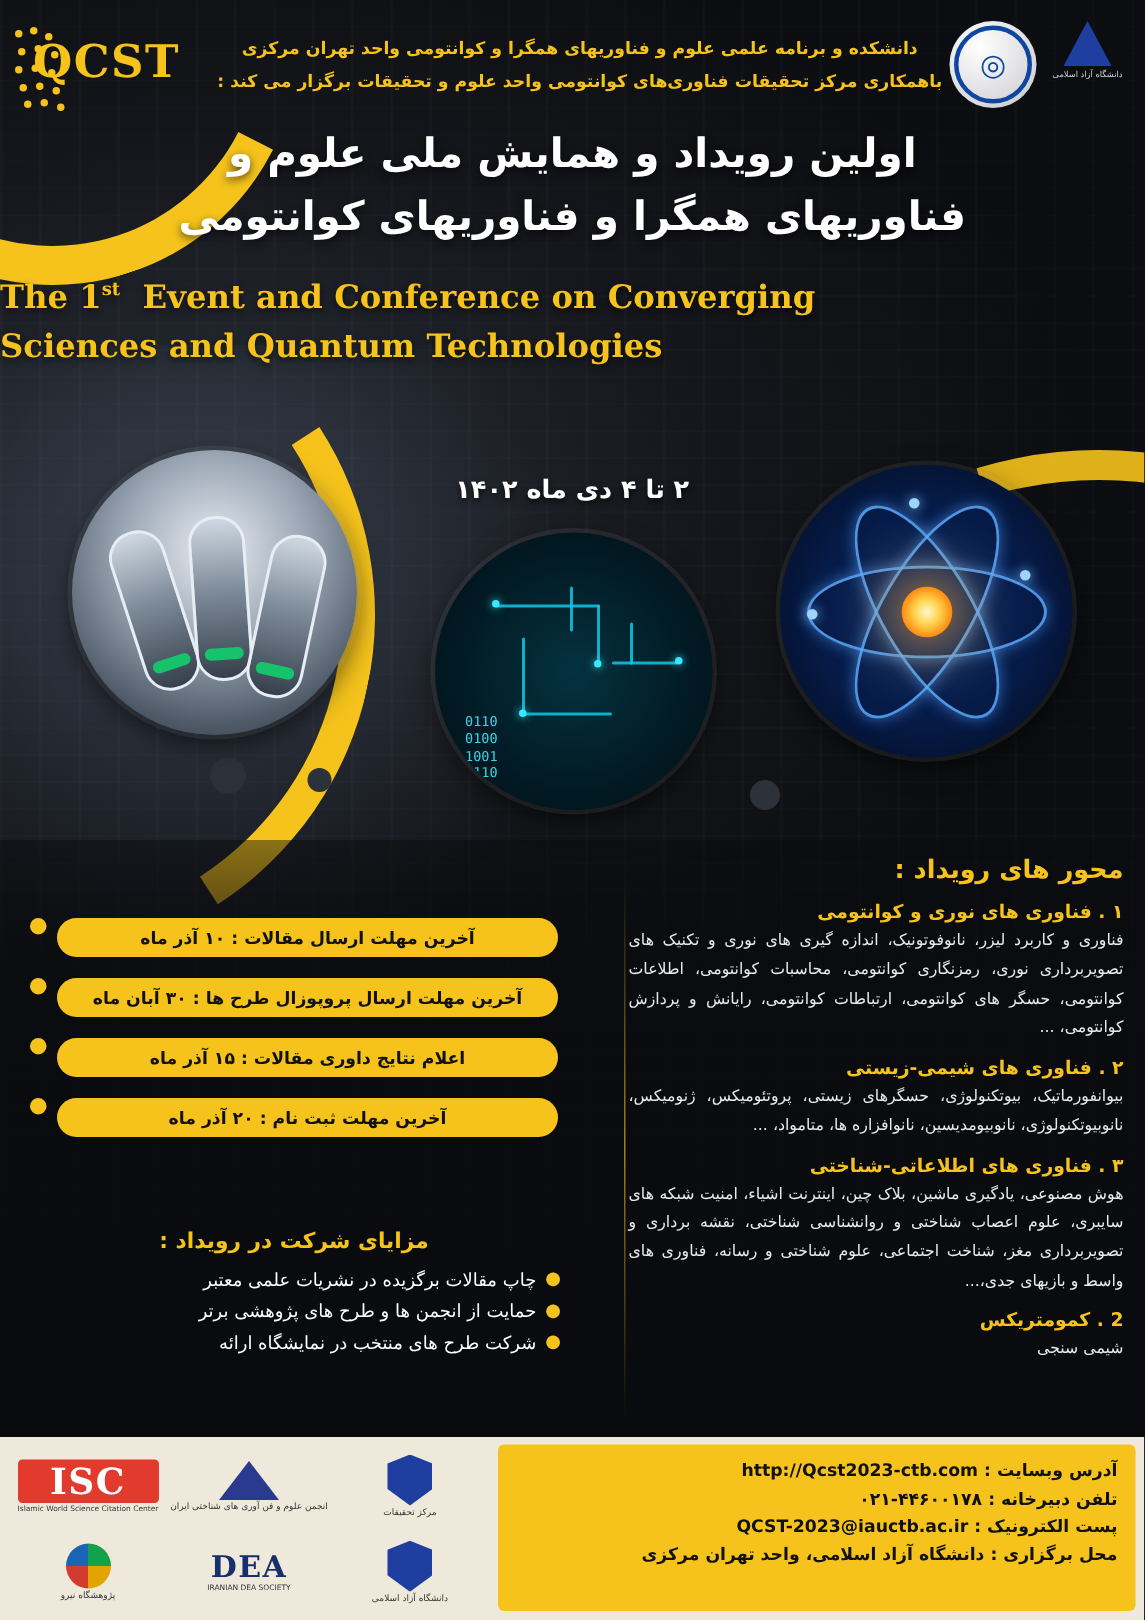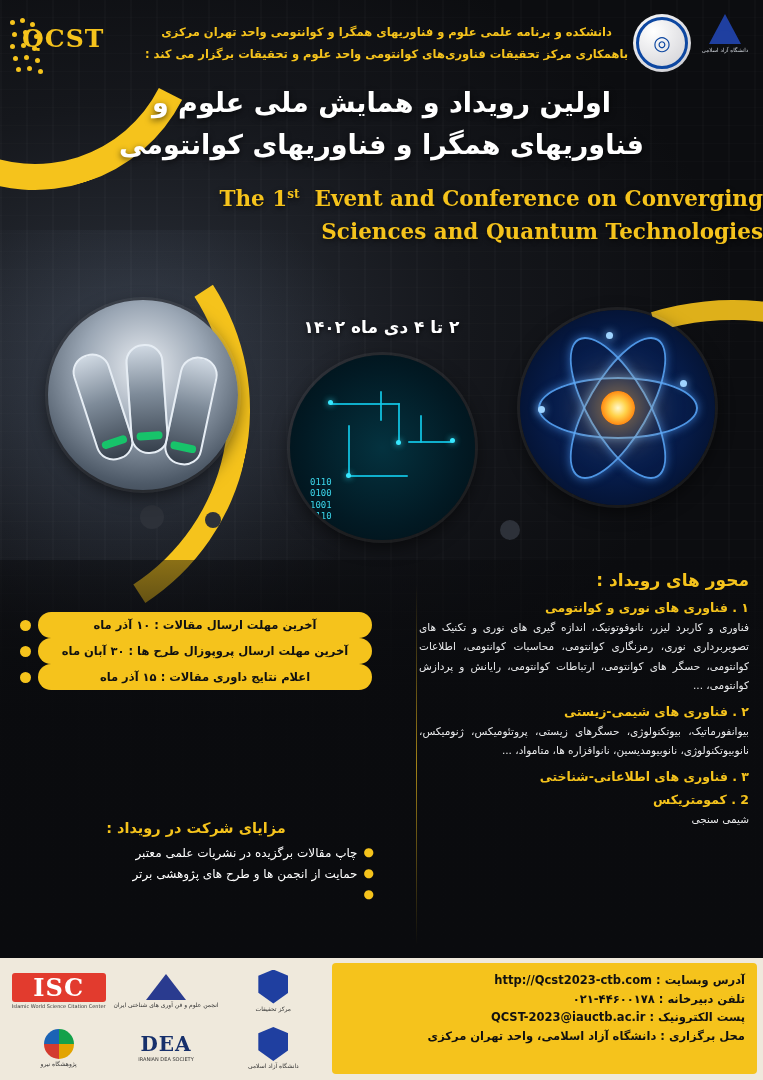--- a/index.html
+++ b/index.html
@@ -62,21 +62,21 @@
 
   
   .header {
     position: absolute; top: 12px; left: 0; right: 0; height: 80px;
     display: flex; align-items: flex-start; justify-content: space-between;
     padding: 0 10px 0 8px;
   }
   .qcst-logo { width: 132px; height: 62px; position: relative; margin-top: 4px; }
   .qcst-logo .q-text {
     position: absolute; left: 14px; top: 8px;
-    font-size: 25px; font-weight: bold; letter-spacing: 1px;
+    font-size: 30px; font-weight: bold; letter-spacing: 1px;
     color: #f5c31c; font-family: "DejaVu Serif", serif;
   }
   .qcst-logo .dots {
     position: absolute; left: 0; top: 0; width: 40px; height: 56px;
   }
   .qcst-logo .dots i {
     position: absolute; width: 5px; height: 5px; background: #f5c31c; border-radius: 50%;
   }
   .header-text {
     flex: 1; text-align: center; direction: rtl;
@@ -112,21 +112,21 @@
 
   
   .fa-title {
     position: absolute; top: 82px; left: 0; right: 0;
     text-align: center; direction: rtl;
     color: #ffffff; font-size: 27px; font-weight: bold; line-height: 1.55;
     text-shadow: 0 2px 6px rgba(0,0,0,.65);
   }
   .en-title {
     position: absolute; top: 182px; left: 0; right: 0;
-    text-align: right; color: #f5c31c;
+    text-align: left; color: #f5c31c;
     font-size: 21.5px; font-weight: bold; line-height: 1.55;
     font-family: "DejaVu Serif", serif;
     text-shadow: 0 2px 5px rgba(0,0,0,.6);
   }
   .en-title sup { font-size: 12px; vertical-align: super; }
   .date-line {
     position: absolute; top: 286px; left: 0; right: 0;
     text-align: center; direction: rtl; color: #ffffff;
     font-size: 17px; font-weight: bold; text-shadow: 0 2px 4px rgba(0,0,0,.7); margin-top: 31px;
   }
@@ -204,21 +204,21 @@
   .topic-body {
     color: #e9eaec; font-size: 10.5px; line-height: 1.85; text-align: justify;
   }
   .divider-v {
     position: absolute; right: 346px; top: 585px; width: 1px; height: 360px;
     background: linear-gradient(180deg, rgba(245,195,28,0), rgba(245,195,28,.65), rgba(245,195,28,0));
   }
 
   
   .deadlines { position: absolute; left: 20px; top: 612px; width: 352px; }
-  .deadline-row { display: flex; align-items: center; }
+  .deadline-row { display: flex; margin-bottom: 14px; }
   .deadline-dot {
     width: 11px; height: 11px; border-radius: 50%; background: #f5c31c; flex: 0 0 auto; margin-right: 7px;
   }
   .deadline-pill {
     flex: 1; background: #f5c31c; color: #111; border-radius: 14px;
     padding: 6px 14px; direction: rtl; text-align: center;
     font-size: 11.5px; font-weight: bold;
   }
   .benefits { position: absolute; left: 18px; top: 820px; width: 356px; direction: rtl; text-align: right; }
   .benefits-title { color: #f5c31c; font-size: 14.5px; font-weight: bold; margin-bottom: 7px; text-align: center; }
@@ -386,54 +386,60 @@
     <div>
       <div class="topic-head">۱ . فناوری های نوری و کوانتومی</div>
       <div class="topic-body">فناوری و کاربرد لیزر، نانوفوتونیک، اندازه گیری های نوری و تکنیک های تصویربرداری نوری، رمزنگاری کوانتومی، محاسبات کوانتومی، اطلاعات کوانتومی، حسگر های کوانتومی، ارتباطات کوانتومی، رایانش و پردازش کوانتومی، ...</div>
     </div>
     <div>
       <div class="topic-head">۲ . فناوری های شیمی-زیستی</div>
       <div class="topic-body">بیوانفورماتیک، بیوتکنولوژی، حسگرهای زیستی، پروتئومیکس، ژنومیکس، نانوبیوتکنولوژی، نانوبیومدیسین، نانوافزاره ها، متامواد، ...</div>
     </div>
     <div>
       <div class="topic-head">۳ . فناوری های اطلاعاتی-شناختی</div>
+      <div class="topic-body">هوش مصنوعی، یادگیری ماشین، بلاک چین، اینترنت اشیاء، امنیت شبکه های سایبری، علوم اعصاب شناختی و روانشناسی شناختی، نقشه برداری و تصویربرداری مغز، شناخت اجتماعی، علوم شناختی و رسانه، فناوری های واسط و بازیهای جدی،...</div>
     </div>
     <div>
       <div class="topic-head">2 . کمومتریکس</div>
       <div class="topic-body">شیمی سنجی</div>
     </div>
   </div>
 
   <div class="deadlines">
     <div class="deadline-row">
       <div class="deadline-dot"></div>
       <div class="deadline-pill">آخرین مهلت ارسال مقالات : ۱۰ آذر ماه</div>
     </div>
     <div class="deadline-row">
       <div class="deadline-dot"></div>
       <div class="deadline-pill">آخرین مهلت ارسال پروپوزال طرح ها : ۳۰ آبان ماه</div>
     </div>
     <div class="deadline-row">
       <div class="deadline-dot"></div>
       <div class="deadline-pill">اعلام نتایج داوری مقالات : ۱۵ آذر ماه</div>
+    </div>
+    <div class="deadline-row">
+      <div class="deadline-dot"></div>
+      <div class="deadline-pill">آخرین مهلت ثبت نام : ۲۰ آذر ماه</div>
     </div>
   </div>
 
   <div class="benefits">
     <div class="benefits-title">مزایای شرکت در رویداد :</div>
     <div class="benefit-item">
       <span class="bullet">●</span>
       <span>چاپ مقالات برگزیده در نشریات علمی معتبر</span>
     </div>
     <div class="benefit-item">
       <span class="bullet">●</span>
       <span>حمایت از انجمن ها و طرح های پژوهشی برتر</span>
     </div>
     <div class="benefit-item">
       <span class="bullet">●</span>
+      <span>شرکت طرح های منتخب در نمایشگاه ارائه</span>
     </div>
   </div>
 
   <div class="wifi-icon">☷</div>
   <div class="footer">
     <div class="footer-logos">
       <div class="flogo">
         <div class="isc-box">ISC</div>
         <div class="cap-en">Islamic World Science Citation Center</div>
       </div>

